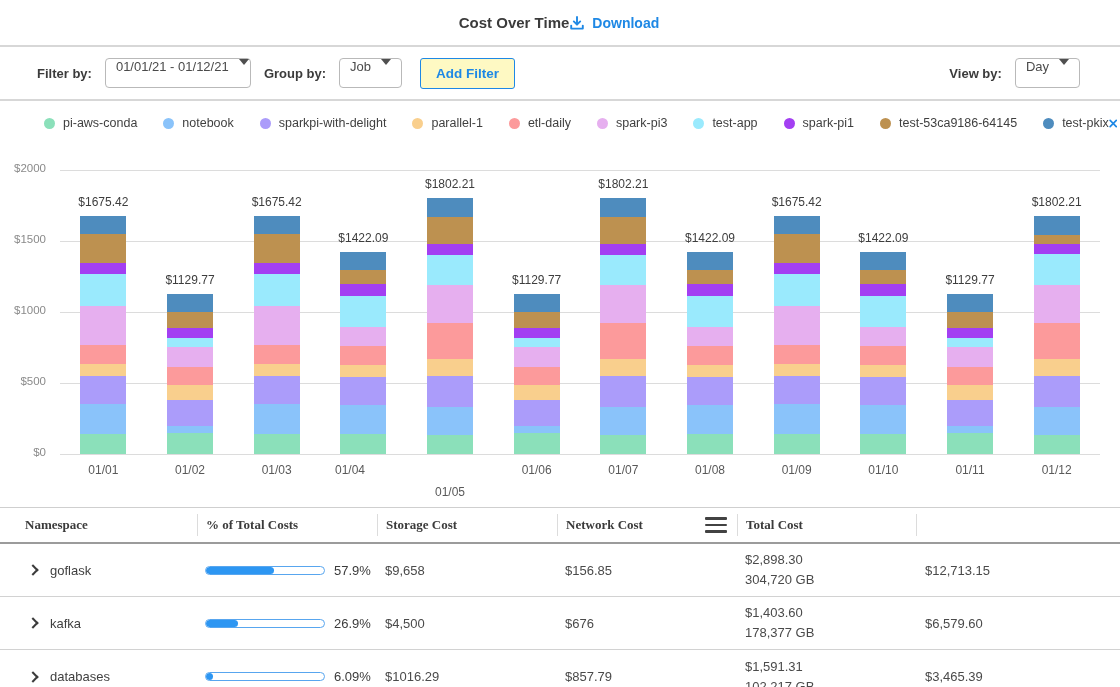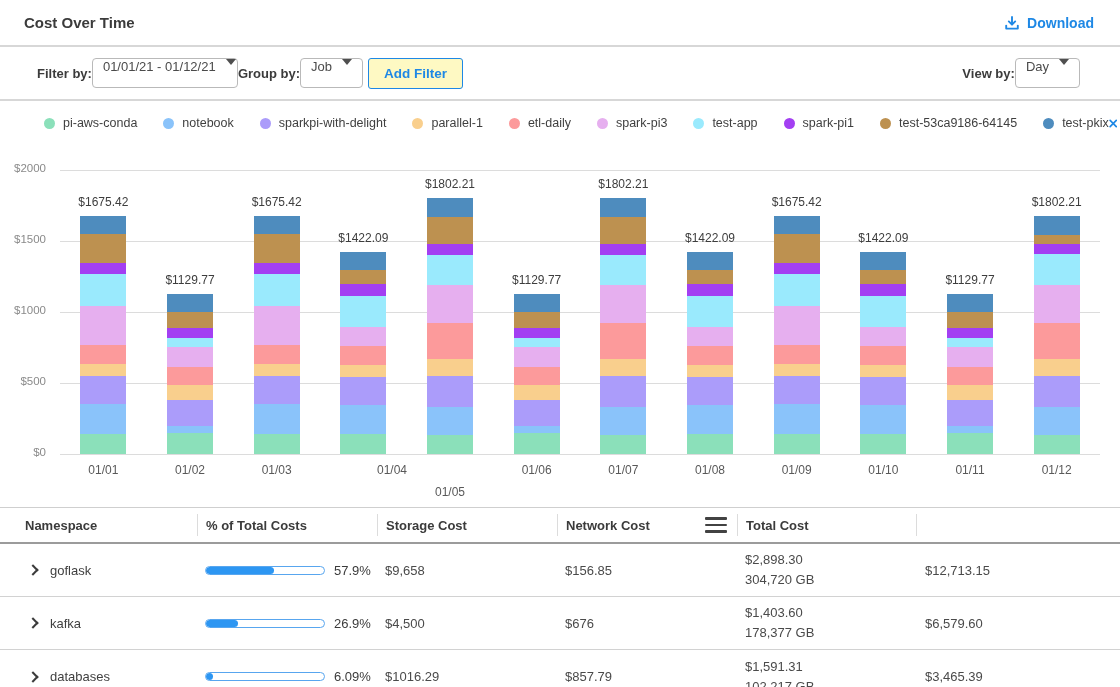--- a/index.html
+++ b/index.html
@@ -1,26 +1,26 @@
 <!DOCTYPE html>
 <html style="--accent: #1E88E5;"><head>
 <meta charset="utf-8">
 <style>
   * { box-sizing: border-box; margin: 0; padding: 0; }
   html,body { background:#fff; }
   body { font-family: "Liberation Sans", sans-serif; }
   .app { position:relative; width:1120px; height:687px; background:#fff; overflow:hidden; }
 
   
-  .topbar { height:47px; border-bottom:2px solid #d7d7d7; display:flex; align-items:center; justify-content:space-between; padding:0 26px 0 24px; }
+  .topbar { height:47px; border-bottom:2px solid #d7d7d7; display:flex; align-items:center; justify-content:center; padding:0 26px 0 24px; }
   .topbar h1 { font-size:15px; font-weight:bold; color:#3b3b3b; }
   .download { display:flex; align-items:center; gap:7px; color:var(--accent); font-weight:bold; font-size:14px; cursor:pointer; text-decoration:none; }
 
   
-  .filterbar { height:54px; border-bottom:2px solid #d7d7d7; display:flex; align-items:center; padding:0 40px 0 37px; }
+  .filterbar { height:54px; border-bottom:2px solid #d7d7d7; display:flex; align-items:center; padding:0 40px 0 37px; gap:13px; }
   .lbl { font-size:13px; font-weight:bold; color:#3b3b3b; white-space:nowrap; }
   .select { height:30px; border:1px solid #b9b9b9; border-radius:4px; display:flex; align-items:flex-start; gap:10px; padding:0 10px; font-size:13px; color:#4a4a4a; background:#fff; cursor:pointer; white-space:nowrap; }
   .select.date { width:146px; justify-content:space-between; }
   .caret { width:0; height:0; border-left:5px solid transparent; border-right:5px solid transparent; border-top:6px solid #4f4f4f; flex:none; }
   .add-filter { margin-left:5px; height:31px; padding:0 15px; border:1.5px solid var(--accent); border-radius:3px; background:#fef9c3; color:var(--accent); font-weight:bold; font-size:13.5px; cursor:pointer; font-family:inherit; }
   .spacer { flex:1; }
 
   
   .legendbar { height:44px; display:flex; align-items:center; padding:0 40px 0 44px; }
   .legend-items { display:flex; align-items:center; gap:26px; }
@@ -33,21 +33,21 @@
   .gridline { position:absolute; left:60px; width:1040px; height:1px; background:#dcdcdc; }
   .ytick { position:absolute; left:0; width:46px; text-align:right; font-size:11.5px; color:#8a8a8a; }
   .bar { position:absolute; width:46px; display:flex; flex-direction:column-reverse; }
   .seg { width:100%; }
   .bar-label { position:absolute; width:92px; text-align:center; font-size:12px; color:#3d3d3d; }
   .xtick { position:absolute; width:92px; text-align:center; font-size:12px; color:#595959; }
 
   
   .table { margin-top:22px; border-top:1px solid #cfcfcf; }
   .thead, .trow { display:grid; grid-template-columns:180px 180px 180px 180px 180px 1fr; padding:0 23px 0 17px; }
-  .thead { height:36px; align-items:center; border-bottom:2px solid #9b9b9b; }
+  .thead { height:36px; align-items:center; border-bottom:2px solid #9b9b9b;font-family:Liberation Serif, serif; }
   .th { font-size:13px; font-weight:bold; color:#3b3b3b; padding-left:8px; height:22px; display:flex; align-items:center; }
   .th + .th { border-left:1px solid #dcdcdc; }
   .th:last-child { border-right:1px solid #dcdcdc; }
   .th.network { justify-content:space-between; padding-right:10px; }
   .hamburger { display:flex; flex-direction:column; gap:4px; width:22px; cursor:pointer; }
   .hamburger div { height:2.5px; background:#424242; border-radius:1px; }
   .trow { min-height:53px; border-bottom:1px solid #d2d2d2; align-items:center; }
   .trow:last-child { border-bottom:none; }
   .td { font-size:13px; color:#4a4a4a; padding-left:8px; }
   .namespace { display:flex; align-items:center; gap:13px; color:#3f3f3f; }
@@ -206,21 +206,21 @@
         <div class="seg" style="height: 28.258px; background: rgb(171, 156, 250);"></div>
         <div class="seg" style="height: 12.07px; background: rgb(249, 207, 141);"></div>
         <div class="seg" style="height: 19.028px; background: rgb(252, 154, 155);"></div>
         <div class="seg" style="height: 18.602px; background: rgb(230, 175, 239);"></div>
         <div class="seg" style="height: 31.382px; background: rgb(154, 234, 253);"></div>
         <div class="seg" style="height: 11.36px; background: rgb(163, 63, 242);"></div>
         <div class="seg" style="height: 13.774px; background: rgb(189, 145, 80);"></div>
         <div class="seg" style="height: 18.318px; background: rgb(78, 140, 190);"></div>
       </div>
       <div class="bar-label" style="left: 317.333px; top: 86.076px;">$1422.09</div>
-      <div class="xtick" style="left: 315px; top: 318px; text-align: right;">01/04</div>
+      <div class="xtick" style="left: 304px; top: 318px;">01/04</div>
       <div class="bar" style="left: 427px; bottom: 31px;">
         <div class="seg" style="height: 19.028px; background: rgb(139, 224, 186);"></div>
         <div class="seg" style="height: 27.69px; background: rgb(138, 195, 250);"></div>
         <div class="seg" style="height: 31.382px; background: rgb(171, 156, 250);"></div>
         <div class="seg" style="height: 16.614px; background: rgb(249, 207, 141);"></div>
         <div class="seg" style="height: 36.636px; background: rgb(252, 154, 155);"></div>
         <div class="seg" style="height: 37.63px; background: rgb(230, 175, 239);"></div>
         <div class="seg" style="height: 29.678px; background: rgb(154, 234, 253);"></div>
         <div class="seg" style="height: 11.076px; background: rgb(163, 63, 242);"></div>
         <div class="seg" style="height: 27.69px; background: rgb(189, 145, 80);"></div>

